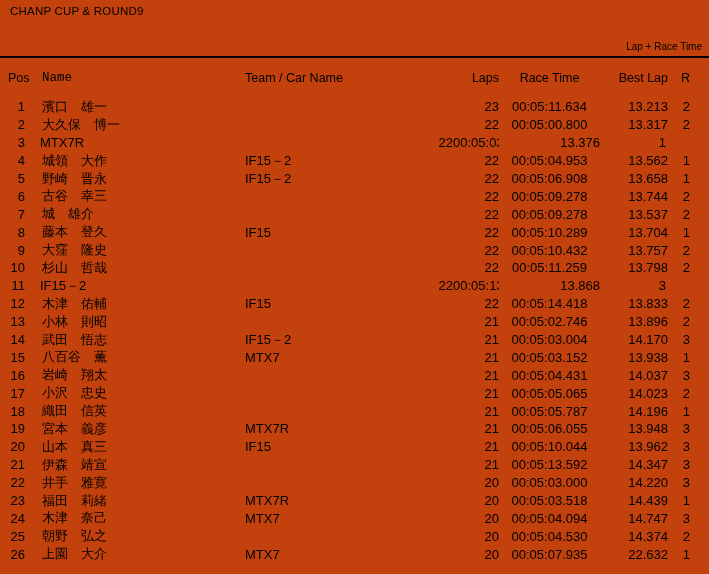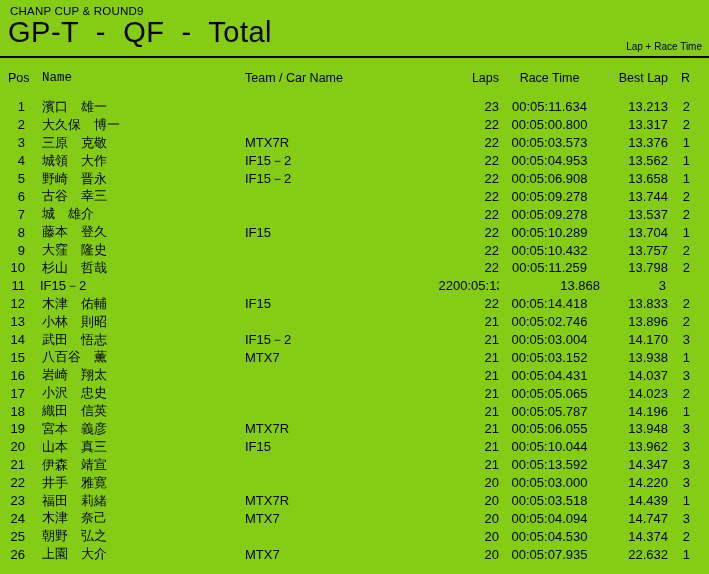--- a/index.html
+++ b/index.html
@@ -10,21 +10,21 @@
   body {
     width: 709px;
     height: 574px;
     font-family: "Liberation Sans", "DejaVu Sans", sans-serif;
     color: #000000;
   }
   .page {
     position: relative;
     width: 709px;
     height: 574px;
-    background: #84cc16;
+    background: #c2410c;
     overflow: hidden;
   }
   .event-name {
     position: absolute;
     left: 10px;
     top: 5px;
     font-size: 11.5px;
     letter-spacing: 0.2px;
     white-space: pre;
   }
@@ -85,21 +85,20 @@
   .col-best_lap  { text-align: right; }
   .col-r     { text-align: right; padding-right: 2px; }
 </style>
 </head>
 <body>
 
 <div class="page">
 
   <div class="event-name">CHANP CUP &amp; ROUND9</div>
 
-  <div class="page-title">GP-T  -  QF  -  Total</div>
 
   <div class="timing-mode">Lap + Race Time</div>
 
   <div class="title-rule"></div>
 
   <div class="results">
     <div class="thead">
       <div class="cell col-pos">Pos</div>
       <div class="cell col-name">Name</div>
       <div class="cell col-team">Team / Car Name</div>
@@ -122,21 +121,20 @@
           <div class="cell col-pos">2</div>
           <div class="cell col-name">大久保　博一</div>
           <div class="cell col-team"></div>
           <div class="cell col-laps">22</div>
           <div class="cell col-race_time">00:05:00.800</div>
           <div class="cell col-best_lap">13.317</div>
           <div class="cell col-r">2</div>
         </div>
         <div class="trow">
           <div class="cell col-pos">3</div>
-          <div class="cell col-name">三原　克敬</div>
           <div class="cell col-team">MTX7R</div>
           <div class="cell col-laps">22</div>
           <div class="cell col-race_time">00:05:03.573</div>
           <div class="cell col-best_lap">13.376</div>
           <div class="cell col-r">1</div>
         </div>
         <div class="trow">
           <div class="cell col-pos">4</div>
           <div class="cell col-name">城領　大作</div>
           <div class="cell col-team">IF15－2</div>

